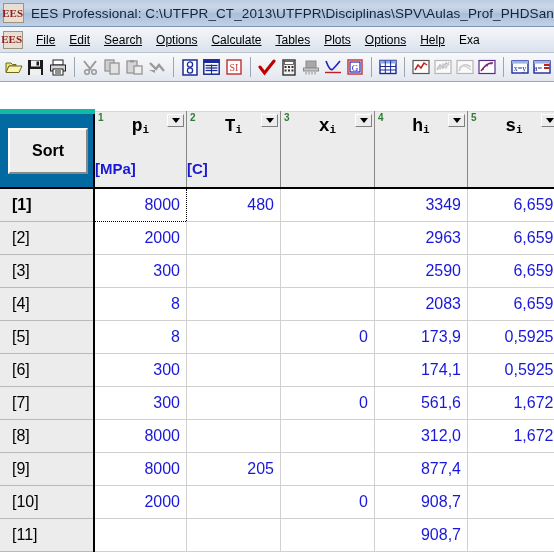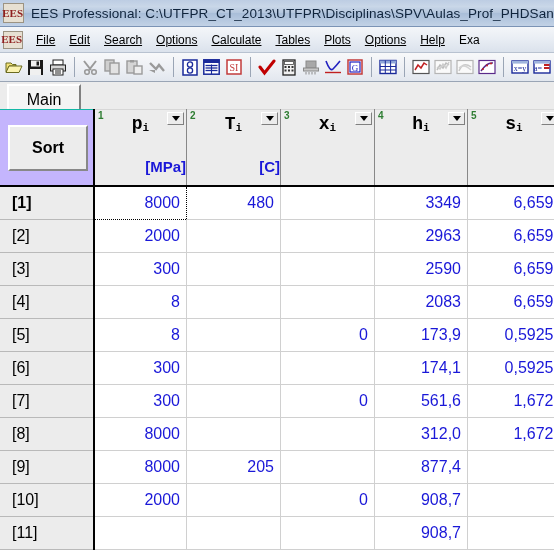--- a/index.html
+++ b/index.html
@@ -97,24 +97,24 @@
     position:absolute;left:0;top:109px;
     width:554px;height:443px;
     background:#ffffff;
     overflow:hidden;
   }
   table.grid{border-collapse:collapse;width:554px;table-layout:fixed;}
 
   
   .hdr-corner{
     width:93px;
-    background:#c4b5fd;
+    background:#0369a1;
     border-right:2px solid #000000;
     border-bottom:2px solid #000000;
-    border-top:1px solid #14b8a6;
+    border-top:5px solid #14b8a6;
     vertical-align:middle;
     padding:0;
   }
   .sortbtn{
     margin:8px 5px 8px 8px;
     height:42px;
     background:#ececec;
     border-top:2px solid #ffffff;
     border-left:2px solid #ffffff;
     border-right:2px solid #888888;
@@ -155,21 +155,21 @@
   .sym{
     position:absolute;left:0;right:0;top:5px;
     text-align:center;
     font-size:18px;color:#000;
     font-family:Liberation Mono, monospace;
     line-height:1;
   }
   .sym sub{font-size:11px;vertical-align:-2px;}
   .unit{
     position:absolute;left:0;right:0;top:49px;
-    text-align:right;
+    text-align:left;
     font-size:15px;color:#1a18d8;
     line-height:1;
   }
 
   
   td.rowhdr{
     width:93px;
     background:#ececec;
     border-right:2px solid #000000;
     border-bottom:1px solid #b9b9b9;
@@ -412,25 +412,20 @@
           <rect x="1" y="2" width="16" height="12" fill="#fff" stroke="#1a2a9a" stroke-width="1.4"></rect>
           <rect x="1" y="2" width="16" height="2.6" fill="#9fb4dd"></rect>
           <rect x="11" y="5" width="5.5" height="2" fill="#c02020"></rect>
           <rect x="11" y="8" width="5.5" height="2" fill="#c02020"></rect>
           <text x="5" y="11.5" font-family="Liberation Serif,serif" font-size="8" fill="#1a2a9a" text-anchor="middle">a=</text>
         </svg>
     </div>
 
   </div>
 
-  <div class="tabstrip">
-    <div class="tab">
-      <span>Main</span>
-    </div>
-  </div>
 
   <div class="tablewrap">
     <table class="grid">
       <thead>
         <tr>
           <th class="hdr-corner">
             <div class="sortbtn">
               <span>Sort</span>
             </div>
           </th>

